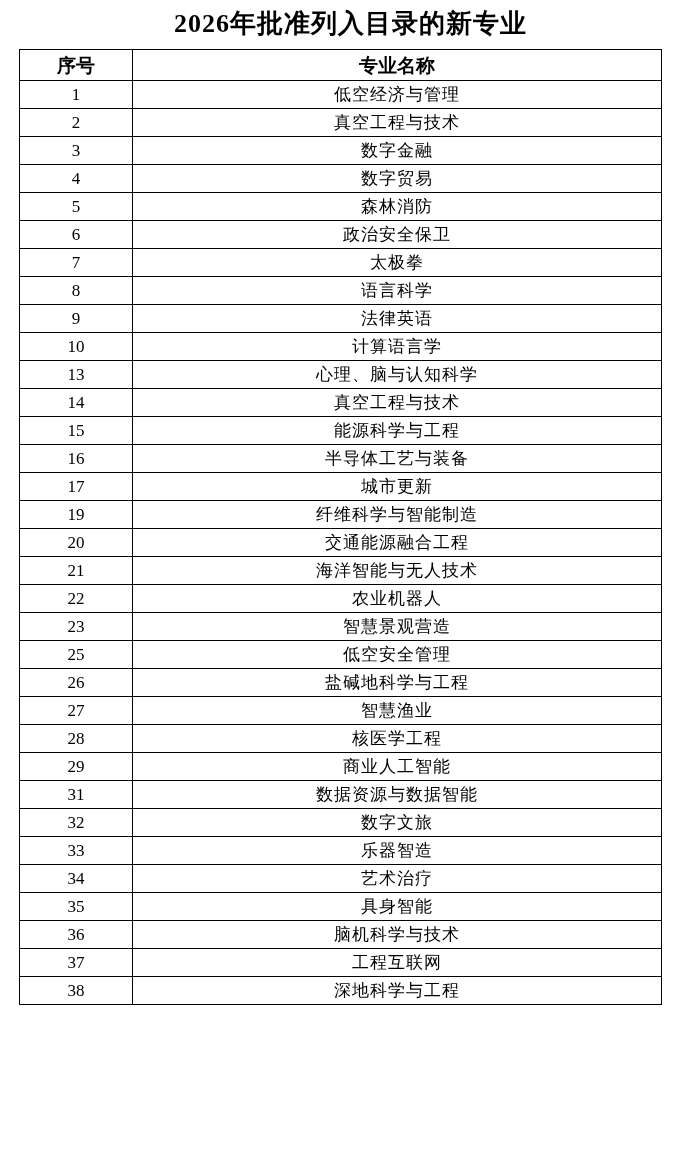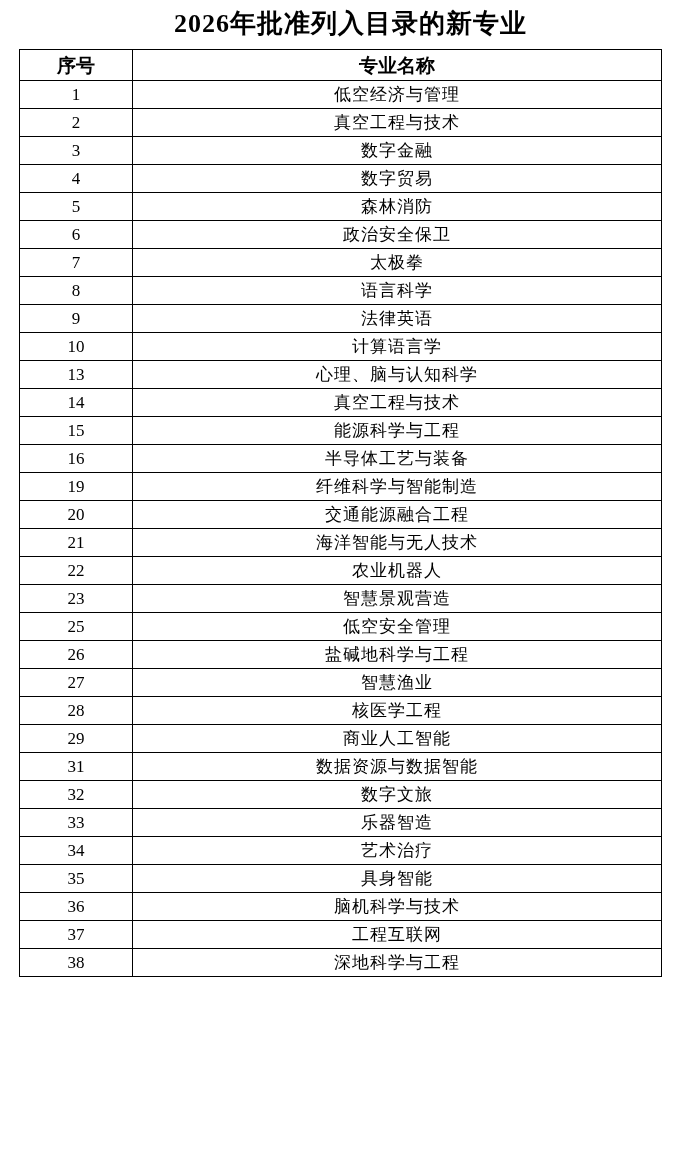--- a/index.html
+++ b/index.html
@@ -122,20 +122,24 @@
         </tr>
         <tr>
           <td class="cell-idx">15</td>
           <td class="cell-name">能源科学与工程</td>
         </tr>
         <tr>
           <td class="cell-idx">16</td>
           <td class="cell-name">半导体工艺与装备</td>
         </tr>
         <tr>
+          <td class="cell-idx">17</td>
+          <td class="cell-name">城市更新</td>
+        </tr>
+        <tr>
           <td class="cell-idx">19</td>
           <td class="cell-name">纤维科学与智能制造</td>
         </tr>
         <tr>
           <td class="cell-idx">20</td>
           <td class="cell-name">交通能源融合工程</td>
         </tr>
         <tr>
           <td class="cell-idx">21</td>
           <td class="cell-name">海洋智能与无人技术</td>

